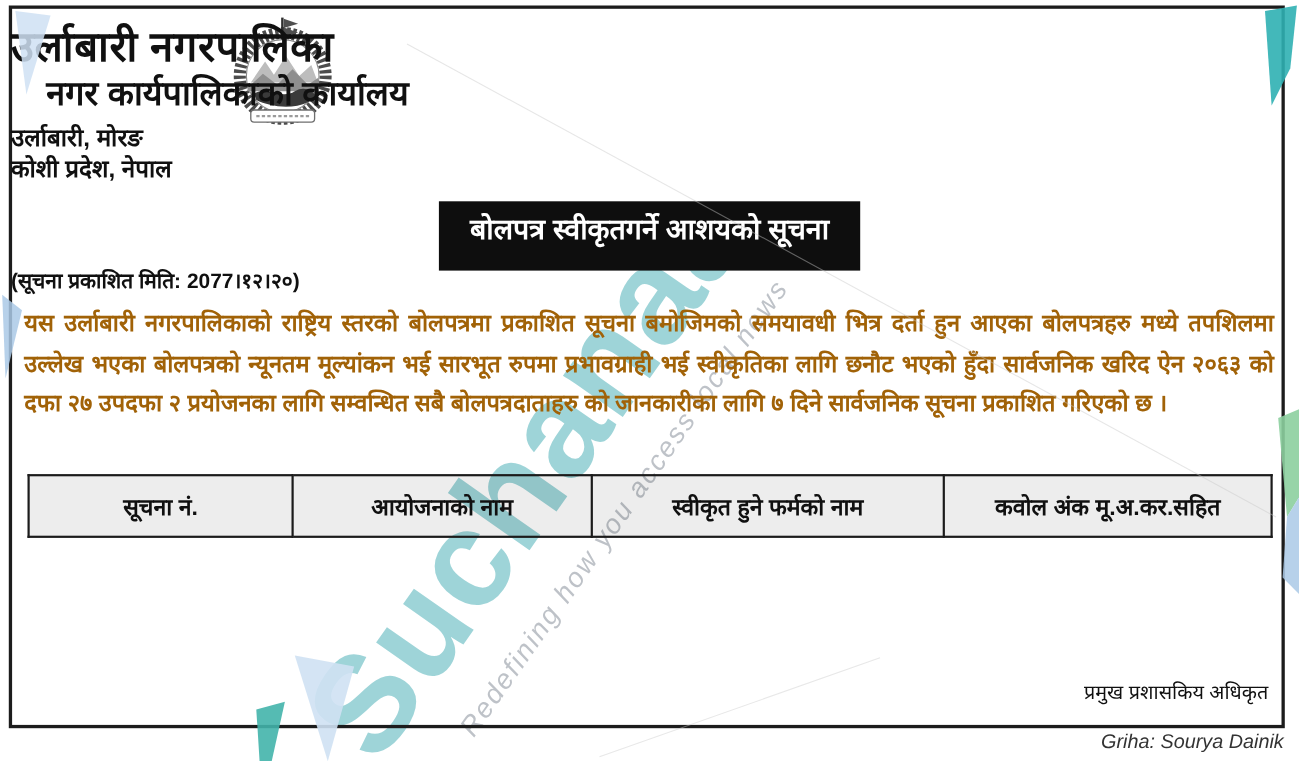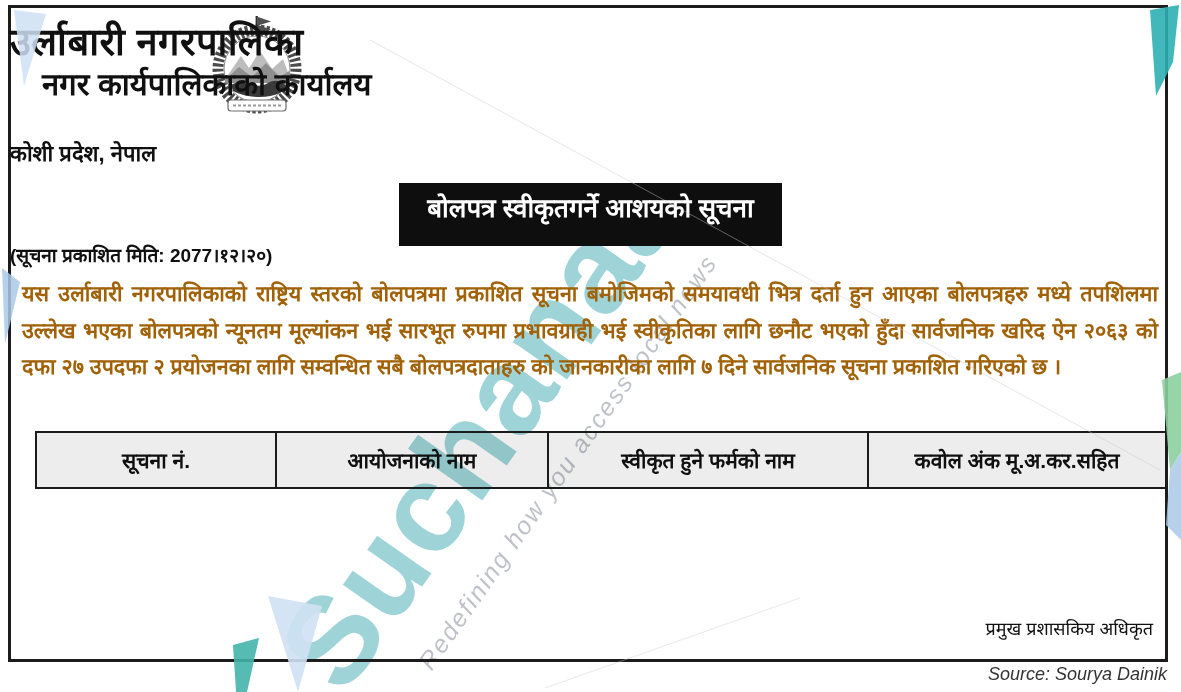--- a/index.html
+++ b/index.html
@@ -17,21 +17,21 @@
   .banner-wrap{position:absolute;left:0;right:0;top:183px;text-align:center;z-index:3;}
   .banner{display:inline-block;background:#0e0e0e;color:#ffffff;font-size:26px;font-weight:bold;padding:6px 28px 21px;}
   .date-line{top:242px;font-size:19px;}
   
   .body-par{
     position:absolute;left:22px;top:276px;width:1136px;z-index:3;
     font-size:21.5px;line-height:36.5px;text-align:justify;color:#a16207;font-weight:bold;
   }
   
   table.notice{
-    position:absolute;left:35px;top:431px;width:1130px;z-index:3;
+    position:absolute;left:25px;top:431px;width:1130px;z-index:3;
     border-collapse:collapse;table-layout:fixed;
   }
   table.notice th{
     height:50px;background:rgba(0,0,0,0.07);font-size:21px;font-weight:bold;
     border:2px solid #1b1b1b;padding:2px 8px;text-align:center;vertical-align:middle;
   }
   table.notice td{
     height:118px;border:2px solid #1b1b1b;padding:8px 12px;vertical-align:middle;
     font-size:21px;line-height:35px;
   }
@@ -76,20 +76,21 @@
     <path d="M29 73 C40 66,54 79,66 71 C74 66,82 70,85 75 L78 81 C63 88,43 85,31 79 Z" fill="#3a3a3a"></path>
     <rect x="53.6" y="4" width="2.2" height="20" fill="#2e2e2e"></rect>
     <path d="M56 5 L69 9.5 L56 13.5 Z" fill="#4f4f4f"></path>
     <path d="M56 13 L69 17.5 L56 21.5 Z" fill="#4f4f4f"></path>
     <rect x="26" y="88" width="58" height="11" rx="3" fill="#ffffff" stroke="#6e6e6e" stroke-width="1.2"></rect>
     <line x1="31" y1="93.5" x2="79" y2="93.5" stroke="#9b9b9b" stroke-width="2" stroke-dasharray="3 2"></line>
   </svg>
 
   <div class="hline org-name">उर्लाबारी नगरपालिका</div>
   <div class="hline office-name">नगर कार्यपालिकाको कार्यालय</div>
+  <div class="hline addr1">उर्लाबारी, मोरङ</div>
   <div class="hline addr2">कोशी प्रदेश, नेपाल</div>
 
   <div class="banner-wrap">
     <span class="banner">बोलपत्र स्वीकृतगर्ने आशयको सूचना</span>
   </div>
 
   <div class="hline date-line">(सूचना प्रकाशित मिति: 2077।१२।२०)</div>
 
   <div class="body-par">यस उर्लाबारी नगरपालिकाको राष्ट्रिय स्तरको बोलपत्रमा प्रकाशित सूचना बमोजिमको समयावधी भित्र दर्ता हुन आएका बोलपत्रहरु मध्ये तपशिलमा उल्लेख भएका बोलपत्रको न्यूनतम मूल्यांकन भई सारभूत रुपमा प्रभावग्राही भई स्वीकृतिका लागि छनौट भएको हुँदा सार्वजनिक खरिद ऐन २०६३ को दफा २७ उपदफा २ प्रयोजनका लागि सम्वन्धित सबै बोलपत्रदाताहरु को जानकारीका लागि ७ दिने सार्वजनिक सूचना प्रकाशित गरिएको छ ।</div>
 
@@ -105,21 +106,21 @@
       <th>सूचना नं.</th>
       <th>आयोजनाको नाम</th>
       <th>स्वीकृत हुने फर्मको नाम</th>
       <th>कवोल अंक मू.अ.कर.सहित</th>
     </tr>
   </tbody>
     </table>
 
   <div class="signature">प्रमुख प्रशासकिय अधिकृत</div>
 
-  <div class="source-line">Source: Sourya Dainik</div>
+  <div class="source-line">Griha: Sourya Dainik</div>
 
   <svg class="decor" width="1181" height="692" viewBox="0 0 1181 692">
     <polygon points="14,10 46,14 24,86" opacity="0.85" fill="#cfe1f3"></polygon>
     <polygon points="1150,10 1179,5 1173,62 1156,96" opacity="0.9" fill="#2fb0b2"></polygon>
     <polygon points="2,268 20,282 5,344" opacity="0.85" fill="#aac9e6"></polygon>
     <polygon points="1162,380 1181,372 1181,452 1170,470" opacity="0.9" fill="#8ccf9f"></polygon>
     <polygon points="1170,470 1181,452 1181,540 1166,525" opacity="0.85" fill="#aac9e6"></polygon>
     <polygon points="268,596 322,606 298,692" opacity="0.9" fill="#cfe1f3"></polygon>
     <polygon points="233,645 259,638 247,692 236,692" opacity="0.9" fill="#43b4ab"></polygon>
     <line x1="370" y1="40" x2="1160" y2="470" stroke="#c9c9c9" stroke-width="1" opacity="0.45"></line>

